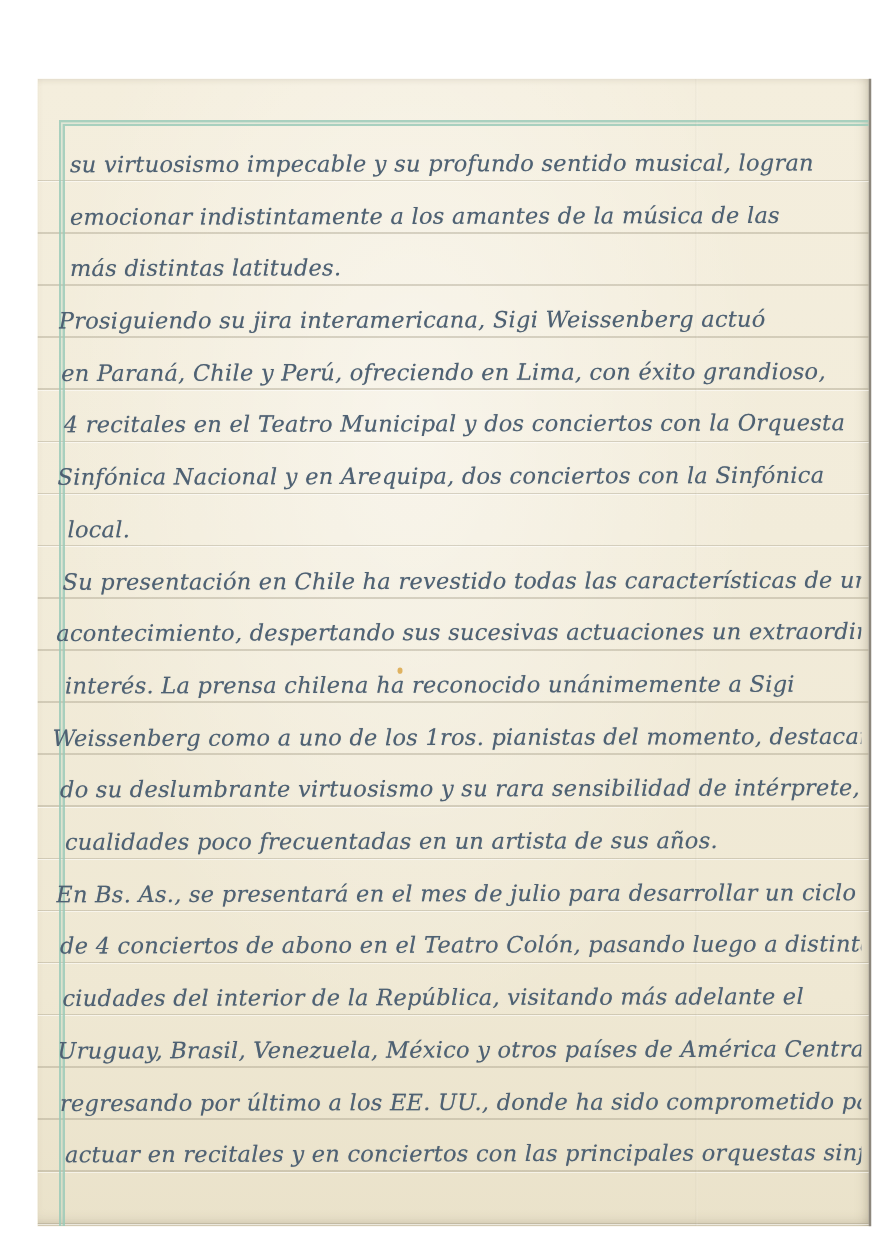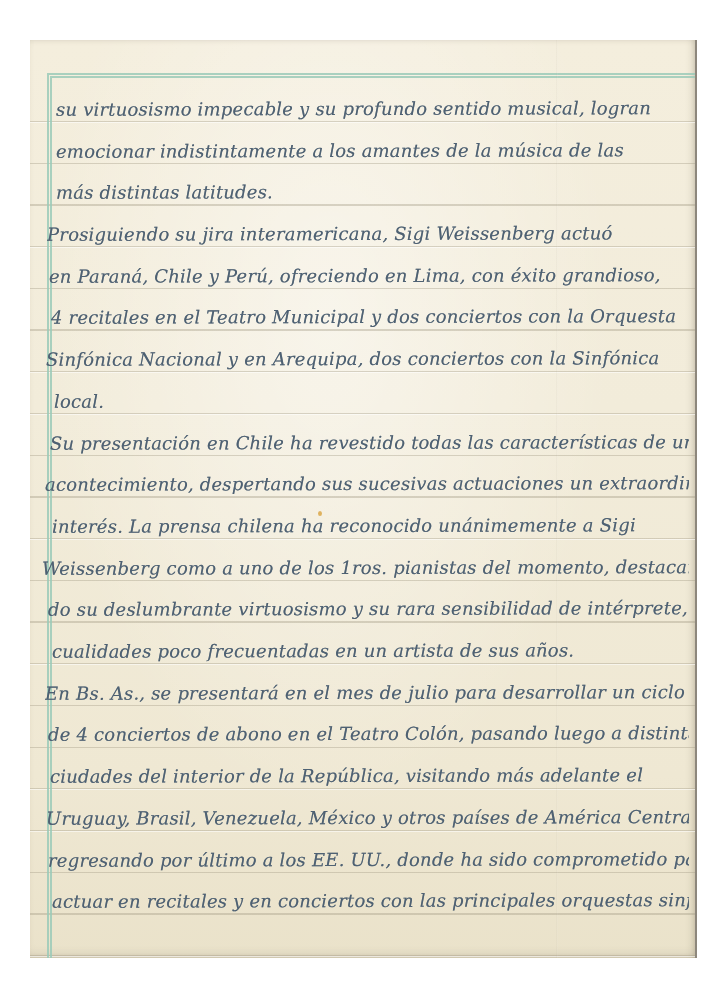--- a/index.html
+++ b/index.html
@@ -9,20 +9,21 @@
     width: 706px;
     height: 1000px;
     overflow: hidden;
     font-family: "DejaVu Serif", "Liberation Serif", serif;
   }
   .scan-wrap {
     position: relative;
     width: 706px;
     height: 758px;
     background: #ffffff;
+    margin-top: 23px;
   }
   .paper {
     position: absolute;
     left: 30px;
     top: 40px;
     width: 665px;
     height: 918px;
     background:
       radial-gradient(ellipse at 45% 30%, rgba(255,255,255,0.45) 0%, rgba(255,255,255,0) 55%),
       linear-gradient(to bottom, #f4eedd 0%, #f2ecda 40%, #efe8d3 80%, #eae2ca 100%);

